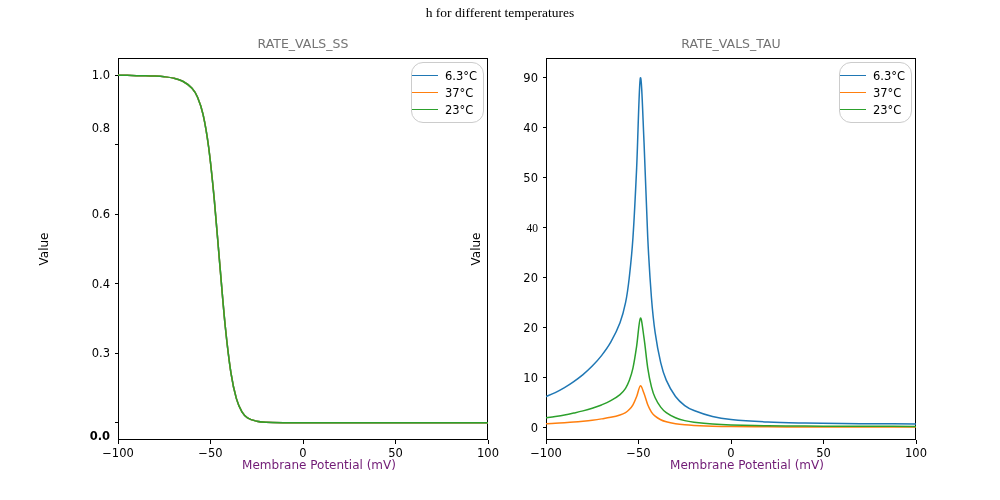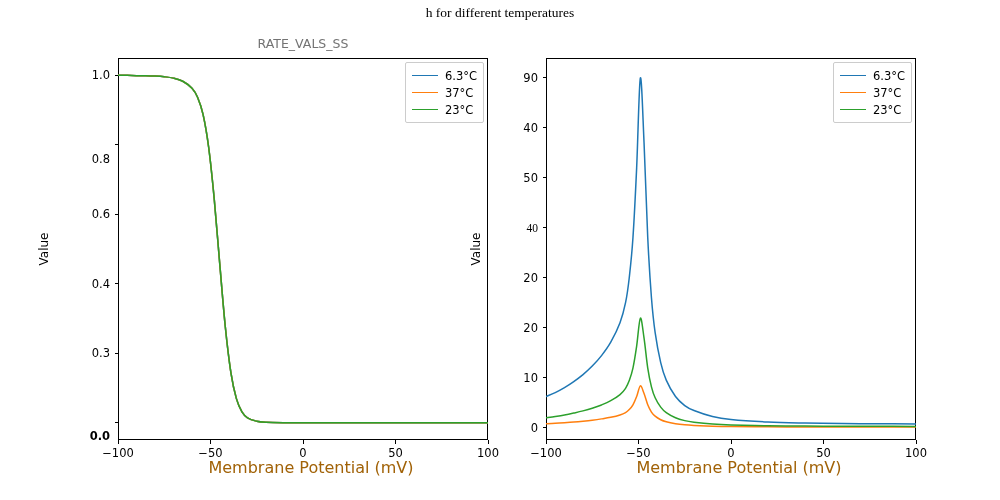--- a/index.html
+++ b/index.html
@@ -25,31 +25,31 @@
     text-align:center;font-size:12.5px;color:#737373;
   }
   .plotsvg{position:absolute;left:0;top:0;}
   .tick-label{
     position:absolute;font-size:11.5px;color:#000;white-space:nowrap;
   }
   .ytick{text-align:right;transform:translateY(-50%);}
   .xtick{text-align:center;transform:translateX(-50%);}
   .tickmark{position:absolute;background:#000;}
   .xlabel{
-    position:absolute;left:8px;width:100%;
-    text-align:center;font-size:16px;color:#a16207;
+    position:absolute;left:16px;width:100%;
+    text-align:center;font-size:12px;color:#701a75;
   }
   .ylabel{
     position:absolute;font-size:12px;color:#000;white-space:nowrap;
     transform-origin:center center;
   }
   .legend{
-    position:absolute;border:0.9px solid #cccccc;border-radius:2px;
+    position:absolute;border:0.9px solid #cccccc;border-radius:12px;
     background:rgba(255,255,255,0.92);
-    padding:4px 6px 4px 6px;
+    padding:4px 6px 4px 0;
   }
   .legend-row{
     display:flex;align-items:center;height:17px;
   }
   .legend-line{
     width:26px;height:0;border-top:1.6px solid #000;margin-right:7px;
   }
   .legend-text{font-size:11.5px;color:#000;}
 </style>
 </head>
@@ -80,21 +80,21 @@
         <div class="tick-label xtick" style="left: 370px; top: 388px;">100</div>
         <div class="tickmark" style="left: -3.5px; top: 364.136px; width: 3.5px; height: 1px;"></div>
         <div class="tick-label ytick" style="left: -48px; width: 40px; top: 378px; font-weight: bold;">0.0</div>
         <div class="tickmark" style="left: -3.5px; top: 294.682px; width: 3.5px; height: 1px;"></div>
         <div class="tick-label ytick" style="left: -48px; width: 40px; top: 295.182px;">0.3</div>
         <div class="tickmark" style="left: -3.5px; top: 225.227px; width: 3.5px; height: 1px;"></div>
         <div class="tick-label ytick" style="left: -48px; width: 40px; top: 225.727px;">0.4</div>
         <div class="tickmark" style="left: -3.5px; top: 155.773px; width: 3.5px; height: 1px;"></div>
         <div class="tick-label ytick" style="left: -48px; width: 40px; top: 156.273px;">0.6</div>
         <div class="tickmark" style="left: -3.5px; top: 86.3182px; width: 3.5px; height: 1px;"></div>
-        <div class="tick-label ytick" style="left: -48px; width: 40px; top: 101px;">0.8</div>
+        <div class="tick-label ytick" style="left: -48px; width: 40px; top: 70px;">0.8</div>
         <div class="tickmark" style="left: -3.5px; top: 16.8636px; width: 3.5px; height: 1px;"></div>
         <div class="tick-label ytick" style="left: -48px; width: 40px; top: 17.3636px;">1.0</div>
       </div>
     <div class="xlabel" id="xlabel-0" style="top:400px;">Membrane Potential (mV)</div>
     <div class="ylabel" id="ylabel-0" style="left: -74px; top: 191px; transform: translate(-50%, -50%) rotate(-90deg);">Value</div>
     <div class="legend" id="legend-0" style="right:4px;top:4px;">
         <div class="legend-row">
           <span class="legend-line" style="border-top-color: rgb(31, 119, 180);"></span>
           <span class="legend-text">6.3°C</span>
         </div>
@@ -104,20 +104,21 @@
         </div>
         <div class="legend-row">
           <span class="legend-line" style="border-top-color: rgb(44, 160, 44);"></span>
           <span class="legend-text">23°C</span>
         </div>
       </div>
   </div>
 
   <div class="axes" id="axes-1" style="left:546px;top:58px;width:370px;height:382px;">
     <div class="frame"></div>
+    <div class="axtitle">RATE_VALS_TAU</div>
     <svg class="plotsvg" id="svg-1" width="370" height="382">
         <path d="M 0.00 338.56 C 1.54 337.89, 6.17 336.06, 9.25 334.56 C 12.33 333.06, 15.42 331.40, 18.50 329.57 C 21.58 327.74, 24.67 325.74, 27.75 323.58 C 30.83 321.41, 33.92 319.17, 37.00 316.59 C 40.08 314.01, 43.17 311.26, 46.25 308.10 C 49.33 304.93, 52.42 301.61, 55.50 297.61 C 58.58 293.62, 61.67 289.62, 64.75 284.13 C 67.83 278.64, 71.53 271.23, 74.00 264.65 C 76.47 258.08, 78.01 252.17, 79.55 244.68 C 81.09 237.19, 82.02 230.53, 83.25 219.71 C 84.48 208.89, 85.72 198.07, 86.95 179.76 C 88.18 161.46, 89.42 136.49, 90.65 109.86 C 91.88 83.22, 93.12 24.14, 94.35 19.97 C 95.58 15.81, 96.82 58.26, 98.05 84.89 C 99.28 111.52, 100.52 153.97, 101.75 179.76 C 102.98 205.56, 104.22 223.87, 105.45 239.69 C 106.68 255.50, 107.61 263.82, 109.15 274.64 C 110.69 285.46, 112.85 296.69, 114.70 304.60 C 116.55 312.51, 117.78 316.42, 120.25 322.08 C 122.72 327.74, 126.42 334.31, 129.50 338.56 C 132.58 342.80, 135.67 345.21, 138.75 347.55 C 141.83 349.88, 143.38 350.71, 148.00 352.54 C 152.63 354.37, 160.33 357.03, 166.50 358.53 C 172.67 360.03, 175.75 360.61, 185.00 361.53 C 194.25 362.44, 209.67 363.44, 222.00 364.02 C 234.33 364.61, 246.67 364.77, 259.00 365.02 C 271.33 365.27, 283.67 365.40, 296.00 365.52 C 308.33 365.65, 320.67 365.69, 333.00 365.77 C 345.33 365.85, 363.83 365.98, 370.00 366.02" fill="none" stroke="#1f77b4" stroke-width="1.5" stroke-linecap="round" stroke-linejoin="round"></path>
         <path d="M 0.00 365.77 C 1.54 365.70, 6.17 365.50, 9.25 365.32 C 12.33 365.15, 15.42 364.94, 18.50 364.72 C 21.58 364.51, 24.67 364.28, 27.75 364.02 C 30.83 363.77, 33.92 363.48, 37.00 363.17 C 40.08 362.87, 43.17 362.56, 46.25 362.18 C 49.33 361.79, 52.42 361.36, 55.50 360.88 C 58.58 360.39, 61.67 359.94, 64.75 359.28 C 67.83 358.62, 71.53 357.72, 74.00 356.93 C 76.47 356.14, 78.01 355.43, 79.55 354.54 C 81.09 353.64, 82.02 352.83, 83.25 351.54 C 84.48 350.25, 85.72 348.96, 86.95 346.80 C 88.18 344.63, 89.42 341.72, 90.65 338.56 C 91.88 335.39, 93.12 328.32, 94.35 327.82 C 95.58 327.32, 96.82 332.40, 98.05 335.56 C 99.28 338.72, 100.52 343.72, 101.75 346.80 C 102.98 349.88, 104.22 352.15, 105.45 354.04 C 106.68 355.93, 107.61 356.85, 109.15 358.13 C 110.69 359.41, 112.85 360.78, 114.70 361.73 C 116.55 362.68, 117.78 363.15, 120.25 363.82 C 122.72 364.50, 126.42 365.26, 129.50 365.77 C 132.58 366.28, 135.67 366.59, 138.75 366.87 C 141.83 367.15, 143.38 367.25, 148.00 367.47 C 152.63 367.69, 160.33 367.99, 166.50 368.17 C 172.67 368.34, 175.75 368.41, 185.00 368.52 C 194.25 368.63, 209.67 368.74, 222.00 368.82 C 234.33 368.89, 246.67 368.93, 259.00 368.97 C 271.33 369.00, 283.67 369.00, 296.00 369.02 C 308.33 369.03, 320.67 369.05, 333.00 369.07 C 345.33 369.08, 363.83 369.09, 370.00 369.09" fill="none" stroke="#ff7f0e" stroke-width="1.5" stroke-linecap="round" stroke-linejoin="round"></path>
         <path d="M 0.00 359.78 C 1.54 359.57, 6.17 358.99, 9.25 358.53 C 12.33 358.07, 15.42 357.61, 18.50 357.03 C 21.58 356.46, 24.67 355.78, 27.75 355.09 C 30.83 354.39, 33.92 353.70, 37.00 352.89 C 40.08 352.08, 43.17 351.23, 46.25 350.24 C 49.33 349.25, 52.42 348.20, 55.50 346.95 C 58.58 345.69, 61.67 344.43, 64.75 342.70 C 67.83 340.97, 71.53 338.62, 74.00 336.56 C 76.47 334.50, 78.01 332.65, 79.55 330.32 C 81.09 327.99, 82.02 325.95, 83.25 322.58 C 84.48 319.21, 85.72 315.84, 86.95 310.09 C 88.18 304.35, 89.42 296.45, 90.65 288.12 C 91.88 279.80, 93.12 261.49, 94.35 260.16 C 95.58 258.83, 96.82 271.81, 98.05 280.13 C 99.28 288.46, 100.52 301.98, 101.75 310.09 C 102.98 318.21, 104.22 323.88, 105.45 328.82 C 106.68 333.76, 107.61 336.37, 109.15 339.76 C 110.69 343.14, 112.85 346.66, 114.70 349.14 C 116.55 351.62, 117.78 352.86, 120.25 354.64 C 122.72 356.41, 126.42 358.45, 129.50 359.78 C 132.58 361.11, 135.67 361.89, 138.75 362.63 C 141.83 363.36, 143.38 363.60, 148.00 364.17 C 152.63 364.75, 160.33 365.60, 166.50 366.07 C 172.67 366.55, 175.75 366.74, 185.00 367.02 C 194.25 367.30, 209.67 367.59, 222.00 367.77 C 234.33 367.94, 246.67 367.99, 259.00 368.07 C 271.33 368.14, 283.67 368.18, 296.00 368.22 C 308.33 368.26, 320.67 368.28, 333.00 368.32 C 345.33 368.35, 363.83 368.40, 370.00 368.42" fill="none" stroke="#2ca02c" stroke-width="1.5" stroke-linecap="round" stroke-linejoin="round"></path>
       </svg>
     <div id="ticks-1">
         <div class="tickmark" style="left: -0.5px; top: 382px; width: 1px; height: 3.5px;"></div>
         <div class="tick-label xtick" style="left: 0px; top: 388px;">−100</div>
         <div class="tickmark" style="left: 92px; top: 382px; width: 1px; height: 3.5px;"></div>
         <div class="tick-label xtick" style="left: 92.5px; top: 388px;">−50</div>

